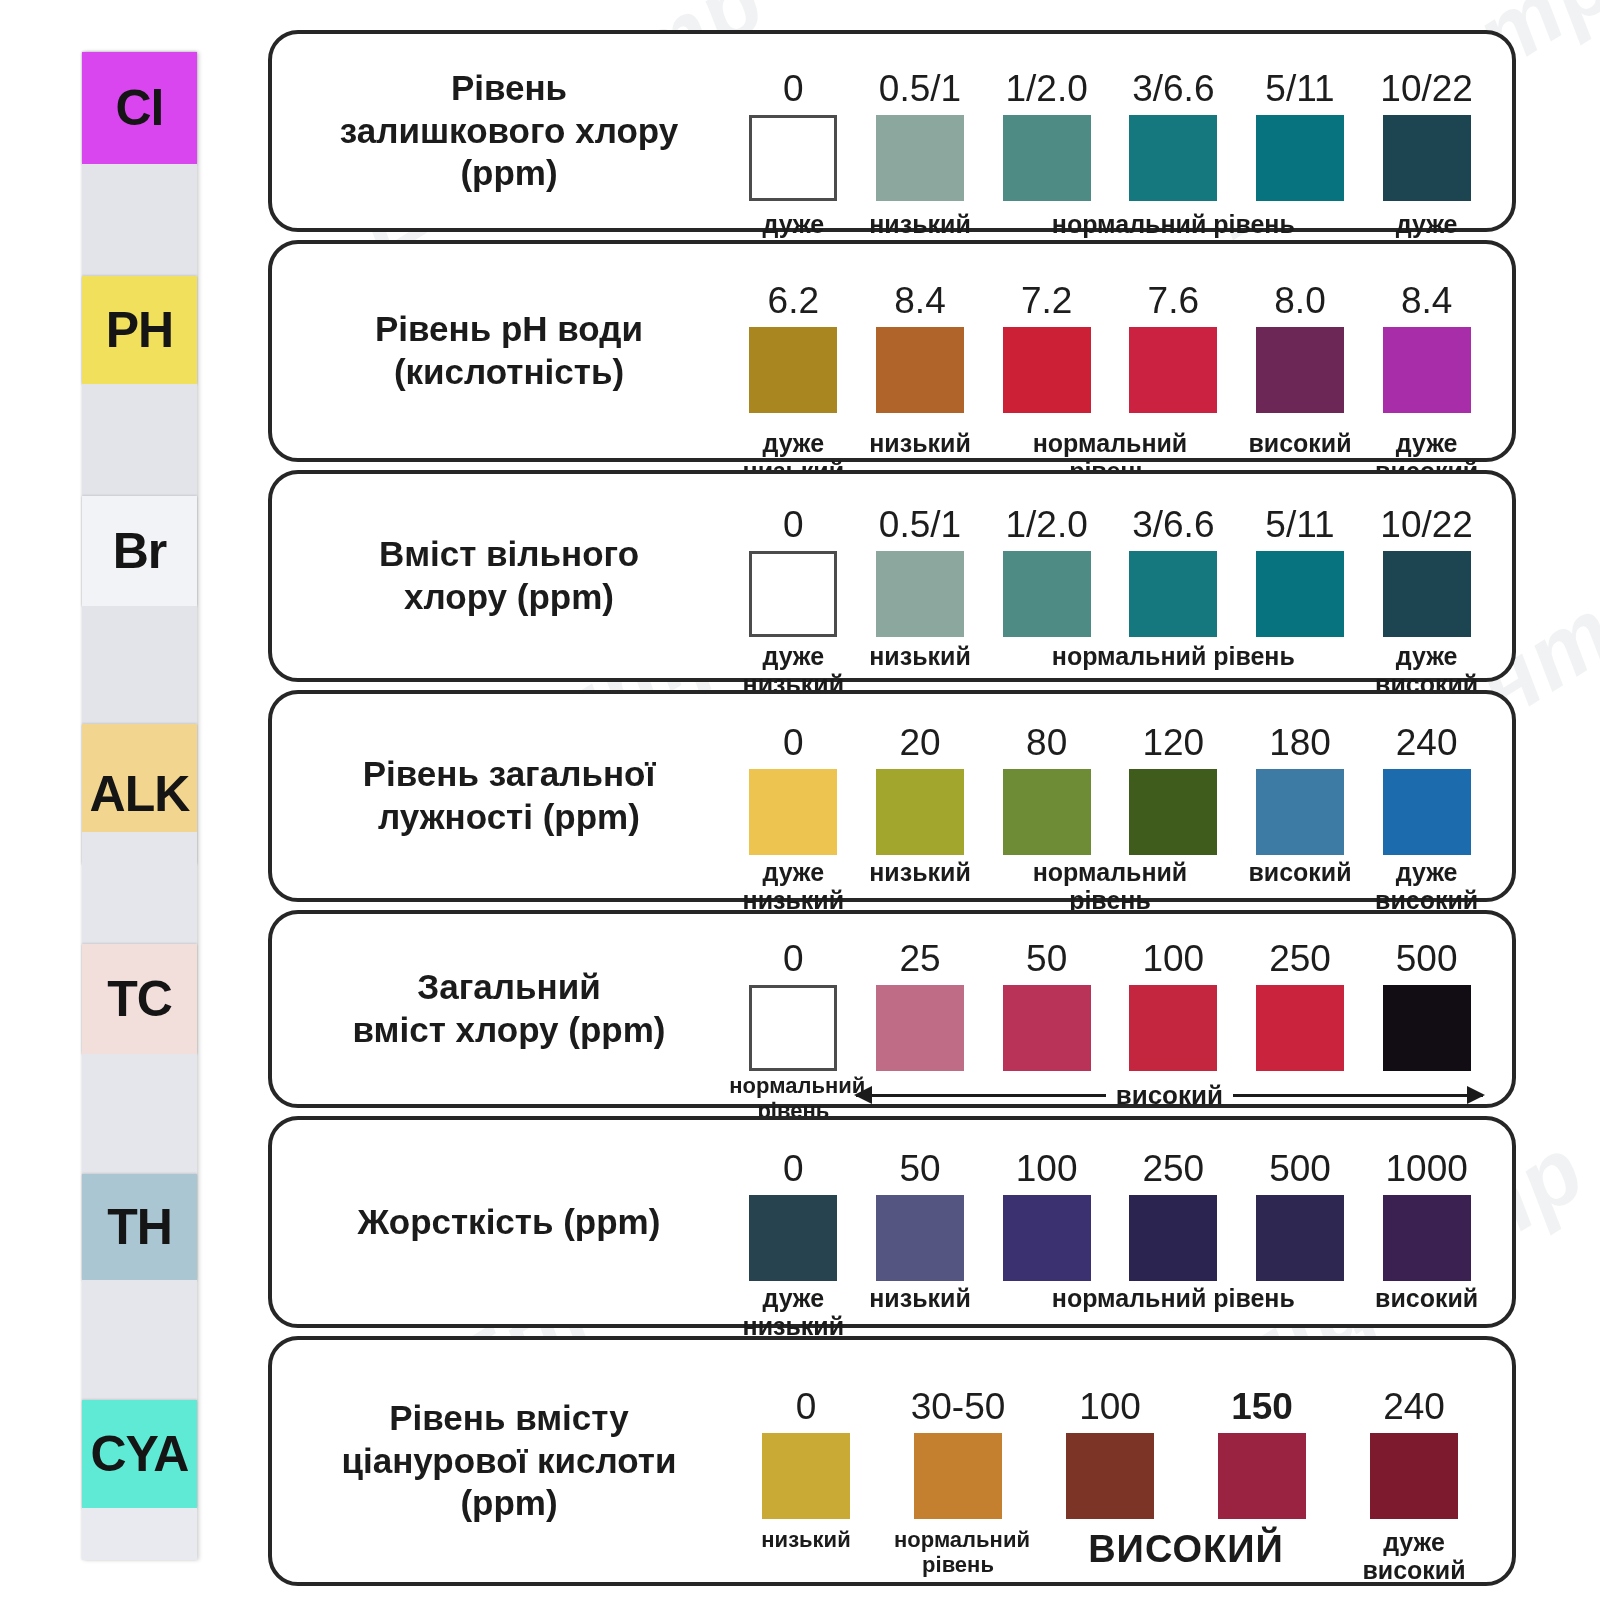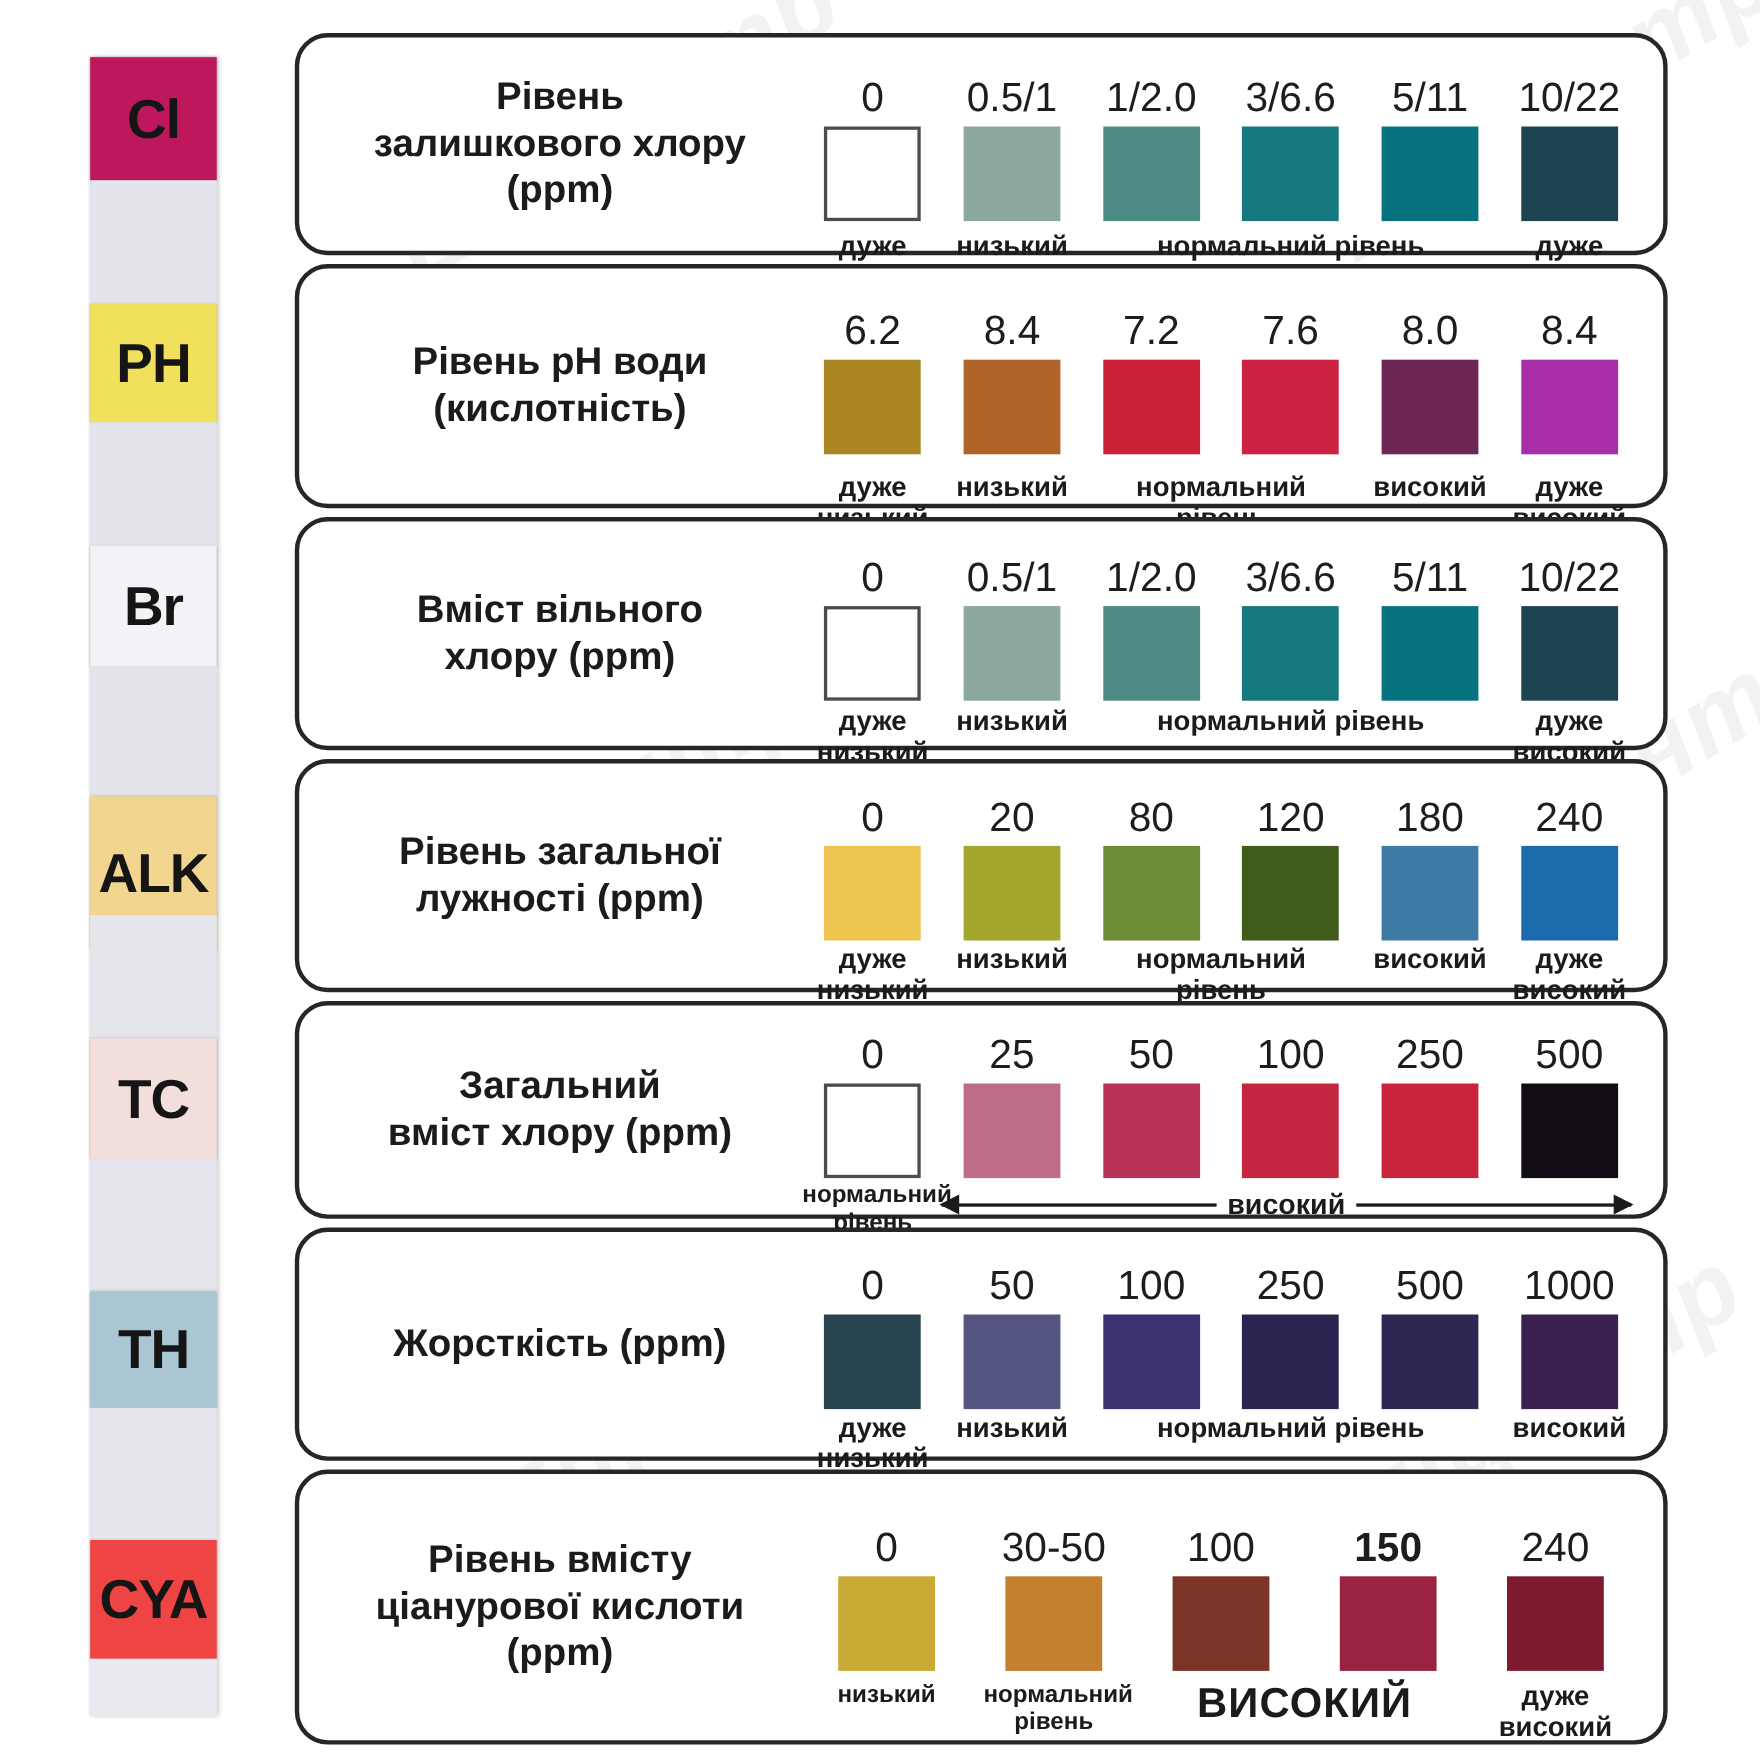--- a/index.html
+++ b/index.html
@@ -157,21 +157,21 @@
     <div class="wm" style="left: 300px; top: 690px; font-size: 92px;">Епіцентр</div>
     <div class="wm" style="left: 1230px; top: 660px; font-size: 92px;">Епіцентр</div>
     <div class="wm" style="left: 420px; top: 1210px; font-size: 92px;">Епіцентр</div>
     <div class="wm" style="left: 1150px; top: 1230px; font-size: 92px;">Епіцентр</div>
   </div>
 
 <div class="page">
 
   <div class="strip-wrap">
     <div class="strip" id="strip">
-        <div class="pad" style="top: 0px; height: 112px; background: #be185d;">
+        <div class="pad" style="top: 0px; height: 112px; background: #d946ef;">
           <span>Cl</span>
         </div>
         <div class="pad blank" style="top: 112px; height: 112px; background: rgb(226, 228, 234);"></div>
         <div class="pad" style="top: 224px; height: 108px; background: rgb(240, 224, 92);">
           <span>PH</span>
         </div>
         <div class="pad blank" style="top: 332px; height: 112px; background: rgb(226, 228, 234);"></div>
         <div class="pad" style="top: 444px; height: 110px; background: rgb(242, 243, 246);">
           <span>Br</span>
         </div>
@@ -181,21 +181,21 @@
         </div>
         <div class="pad blank" style="top: 780px; height: 112px; background: rgb(228, 230, 236);"></div>
         <div class="pad" style="top: 892px; height: 110px; background: rgb(242, 222, 219);">
           <span>TC</span>
         </div>
         <div class="pad blank" style="top: 1002px; height: 120px; background: rgb(228, 230, 236);"></div>
         <div class="pad" style="top: 1122px; height: 106px; background: rgb(170, 198, 211);">
           <span>TH</span>
         </div>
         <div class="pad blank" style="top: 1228px; height: 120px; background: rgb(228, 230, 236);"></div>
-        <div class="pad" style="top: 1348px; height: 108px; background: #ef4444;">
+        <div class="pad" style="top: 1348px; height: 108px; background: #5eead4;">
           <span>CYA</span>
         </div>
         <div class="pad blank" style="top: 1456px; height: 52px; background: rgb(232, 234, 239);"></div>
       </div>
   </div>
 
   <div id="cards">
       <div class="card" style="top: 30px; height: 202px;">
         <div class="card-inner">
           <div class="row-title" style="white-space: pre-line;">Рівень

